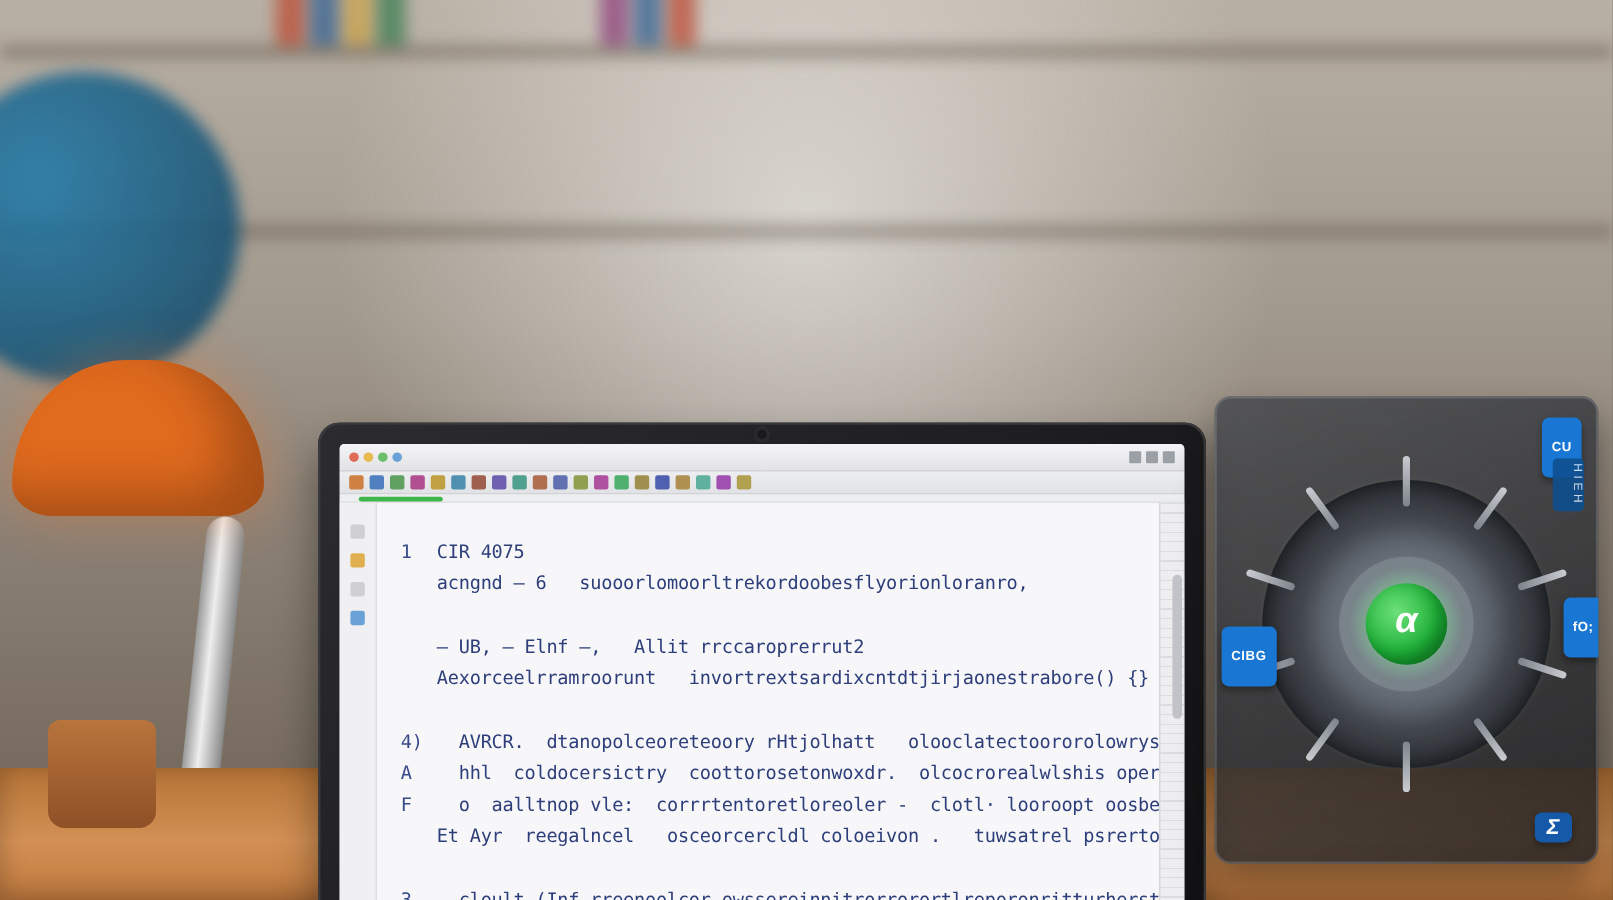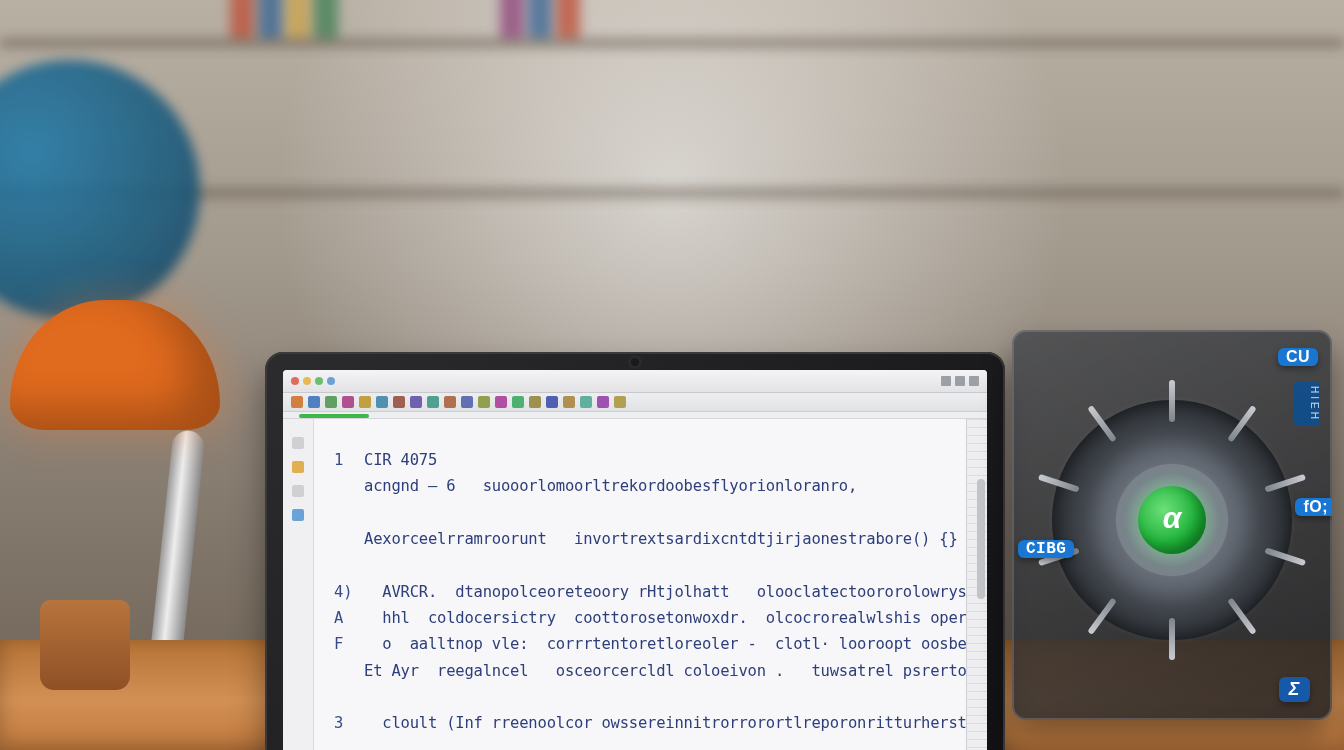--- a/index.html
+++ b/index.html
@@ -264,32 +264,32 @@
     background: radial-gradient(circle at 38% 35%, #6de07a 0%, #20b23a 55%, #0e7f24 100%);
     box-shadow: 0 0 22px rgba(60,210,90,0.55), inset -6px -6px 12px rgba(0,60,10,0.4);
   }
   .core-glyph {
     position:absolute; left:138px; top:166px; width:44px;height:44px;
     color:#fff; font-size:30px; font-weight:700; text-align:center; line-height:44px;
     font-style: italic;
   }
   .chip {
     position: absolute;
-    padding: 0 8px;
+    padding: 19px 8px;
     background: #1976d2;
     color: #fff;
-    font-size: 16px;
+    font-size: 11px;
     font-weight: 600;
     border-radius: 6px;
     box-shadow: 0 3px 6px rgba(0,0,0,0.35);
     letter-spacing: 0.5px;
   }
   .chip.c-top    { right: 14px; top: 18px; }
   .chip.c-right  { right: -4px; top: 168px; }
-  .chip.c-left   { left: 6px;  top: 210px; font-family: Liberation Mono, monospace; }
+  .chip.c-left   { left: 6px;  top: 192px; }
   .chip.c-bottom { right: 22px; bottom: 18px; background:#1559a8; font-style:italic; font-size:18px; padding:2px 10px;}
   .tag-strip {
     position:absolute; right:12px; top:52px; width:26px; padding:4px 0;
     background:#0f4f8f; color:#d7e6f6; text-align:center; font-size:10px;
     writing-mode: vertical-rl; letter-spacing:3px; border-radius:4px;
     opacity:0.9;
   }
   .spoke {
     position:absolute;
     width:6px;height:42px;
@@ -374,20 +374,21 @@
         <div class="gutter">
           <div class="gut-ic"></div>
           <div class="gut-ic" style="background:#e0b050"></div>
           <div class="gut-ic"></div>
           <div class="gut-ic" style="background:#6aa2d8"></div>
         </div>
         <div class="code-area" id="code-area">
             <div class="code-line"><span class="num">1</span><span>CIR 4075</span></div>
             <div class="code-line"><span class="num"></span><span>acngnd — 6   suooorlomoorltrekordoobesflyorionloranro,</span></div>
             <div class="code-line"><span class="num"></span><span></span></div>
+            <div class="code-line"><span class="num"></span><span>– UB, – Elnf –,   Allit rrccaroprerrut2</span></div>
             <div class="code-line"><span class="num"></span><span>Aexorceelrramroorunt   invortrextsardixcntdtjirjaonestrabore() {}</span></div>
             <div class="code-line"><span class="num"></span><span></span></div>
             <div class="code-line"><span class="num">4)</span><span>  AVRCR.  dtanopolceoreteoory rHtjolhatt   olooclatectoororolowrys;</span></div>
             <div class="code-line"><span class="num">A</span><span>  hhl  coldocersictry  coottorosetonwoxdr.  olcocrorealwlshis operthren()</span></div>
             <div class="code-line"><span class="num">F</span><span>  o  aalltnop vle:  corrrtentoretloreoler -  clotl· looroopt oosbenle</span></div>
             <div class="code-line"><span class="num"></span><span>Et Ayr  reegalncel   osceorcercldl coloeivon .   tuwsatrel psrertornolfla</span></div>
             <div class="code-line"><span class="num"></span><span></span></div>
             <div class="code-line"><span class="num">3</span><span>  cloult (Inf rreenoolcor owssereinnitrorrorortlreporonritturherst() ,</span></div>
           </div>
         <div class="ruler"></div>

